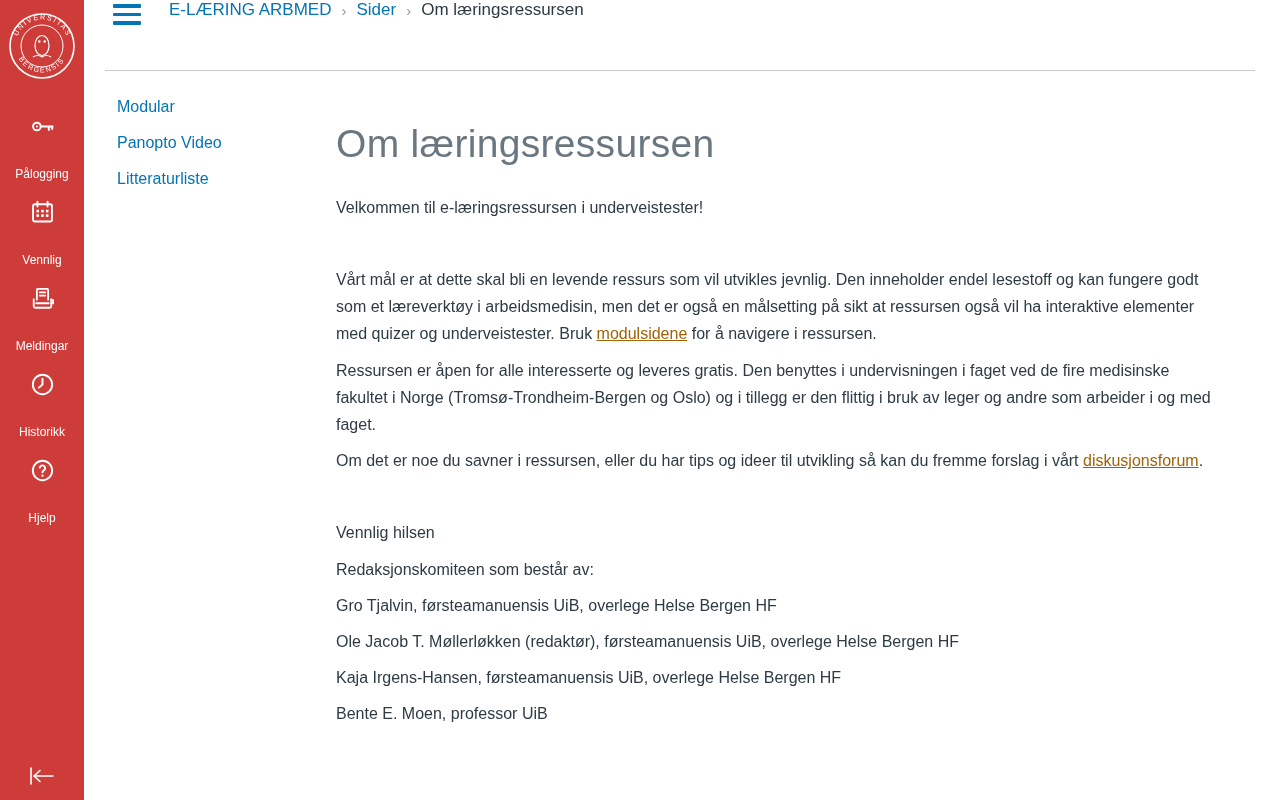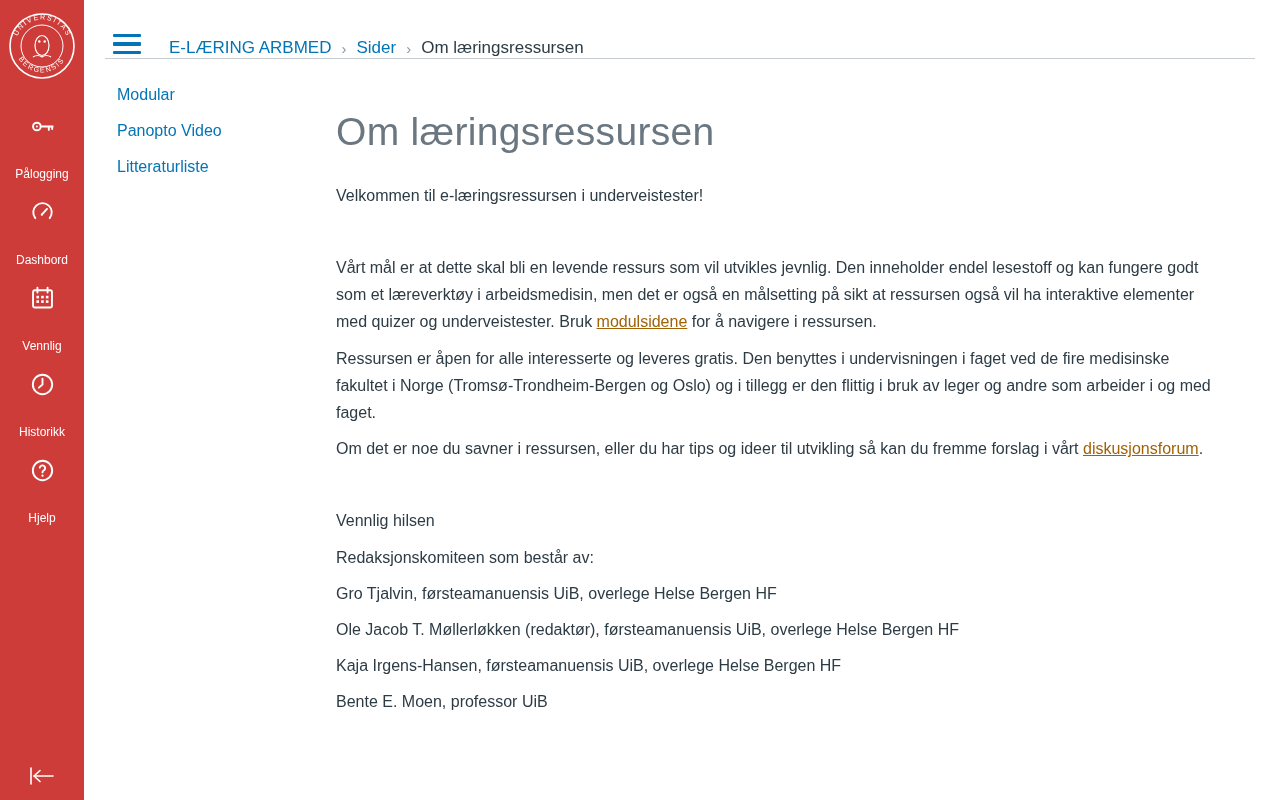--- a/index.html
+++ b/index.html
@@ -35,24 +35,24 @@
   .nav-label { font-size: 12px; margin-top: 3px; color: #fff; }
   .collapse-btn {
     position: absolute; bottom: 8px; left: 0;
     width: 84px; background: none; border: none; cursor: pointer;
     display: flex; justify-content: center; padding: 4px 0;
   }
 
   
   .main-wrap { position: absolute; left: 84px; top: 0; width: 1196px; height: 800px; overflow: hidden; }
   .header {
-    height: 59px;
+    height: 71px;
     margin: 0 25px 0 21px;
     border-bottom: 1px solid #C7CDD1;
-    display: flex; align-items: flex-end;
+    display: flex; align-items: flex-start;
   }
   .hamburger-btn {
     background: none; border: none; cursor: pointer;
     padding: 4px; margin-left: 4px;
     display: flex; flex-direction: column; gap: 5px;
   }
   .hamburger-btn .bar { width: 28px; height: 3.5px; background: #0374B5; border-radius: 1px; }
   .breadcrumb { display: flex; align-items: center; margin-left: 24px; font-size: 17px; }
   .breadcrumb a { color: #0374B5; text-decoration: none; cursor: pointer; }
   .crumb-sep { color: #8B969E; margin: 0 10px; font-size: 15px; }
@@ -110,49 +110,51 @@
             <circle cx="7" cy="12" r="3.4"></circle>
             <circle cx="7" cy="12" r="0.9" fill="#fff" stroke="none"></circle>
             <path d="M10.6 12 H 21"></path>
             <path d="M17.6 12.2 V 15"></path>
             <path d="M20.6 12.2 V 14.2"></path>
           </svg>
         </span>
         <span class="nav-label">Pålogging</span>
       </a>
 
-      <a class="nav-item">
-        <span class="icon">
-          <svg viewBox="0 0 24 24" fill="none" stroke="#fff" stroke-width="1.7" stroke-linecap="round">
-            <path d="M5.6 17 A 8.2 8.2 0 1 1 18.4 17"></path>
-            <path d="M11.6 13.6 L 16 8.8"></path>
-            <circle cx="11.4" cy="13.9" r="1" fill="#fff" stroke="none"></circle>
-          </svg>
-        </span>
-        <span class="nav-label">Dashbord</span>
-      </a>
 
       <a class="nav-item">
         <span class="icon">
           <svg viewBox="0 0 24 24" fill="none" stroke="#fff" stroke-width="1.7" stroke-linecap="round">
             <rect x="3.6" y="4.6" width="16.8" height="15.4" rx="1.6"></rect>
             <path d="M7.5 2.4 V 6.6 M16.5 2.4 V 6.6"></path>
             <g fill="#fff" stroke="none">
               <rect x="6.6" y="9.6" width="2.3" height="2.3"></rect>
               <rect x="10.8" y="9.6" width="2.3" height="2.3"></rect>
               <rect x="15" y="9.6" width="2.3" height="2.3"></rect>
               <rect x="6.6" y="13.6" width="2.3" height="2.3"></rect>
               <rect x="10.8" y="13.6" width="2.3" height="2.3"></rect>
               <rect x="15" y="13.6" width="2.3" height="2.3"></rect>
             </g>
           </svg>
         </span>
         <span class="nav-label">Vennlig</span>
       </a>
 
+      <a class="nav-item">
+        <span class="icon">
+          <svg viewBox="0 0 24 24" fill="none" stroke="#fff" stroke-width="1.6" stroke-linecap="round" stroke-linejoin="round">
+            <path d="M7 13 V 4.2 a 0.8 0.8 0 0 1 0.8 -0.8 h 8.4 a 0.8 0.8 0 0 1 0.8 0.8 V 13"></path>
+            <path d="M9.6 6.6 h 4.8 M9.6 9.4 h 4.8"></path>
+            <path d="M4.2 12.6 v 6.2 a 1.4 1.4 0 0 0 1.4 1.4 h 12.8 a 1.4 1.4 0 0 0 1.4 -1.4 v -6.2"></path>
+            <path d="M6.4 16.2 h 11.2"></path>
+            <path d="M19.8 13.2 h 1.6 v 3.2 h -1.6"></path>
+          </svg>
+        </span>
+        <span class="nav-label">Meldingar</span>
+      </a>
 
       <a class="nav-item">
         <span class="icon">
           <svg viewBox="0 0 24 24" fill="none" stroke="#fff" stroke-width="1.7" stroke-linecap="round" stroke-linejoin="round">
             <circle cx="12" cy="12" r="8.6"></circle>
             <path d="M12 6.8 V 12 L 8.8 14.8"></path>
           </svg>
         </span>
         <span class="nav-label">Historikk</span>
       </a>

